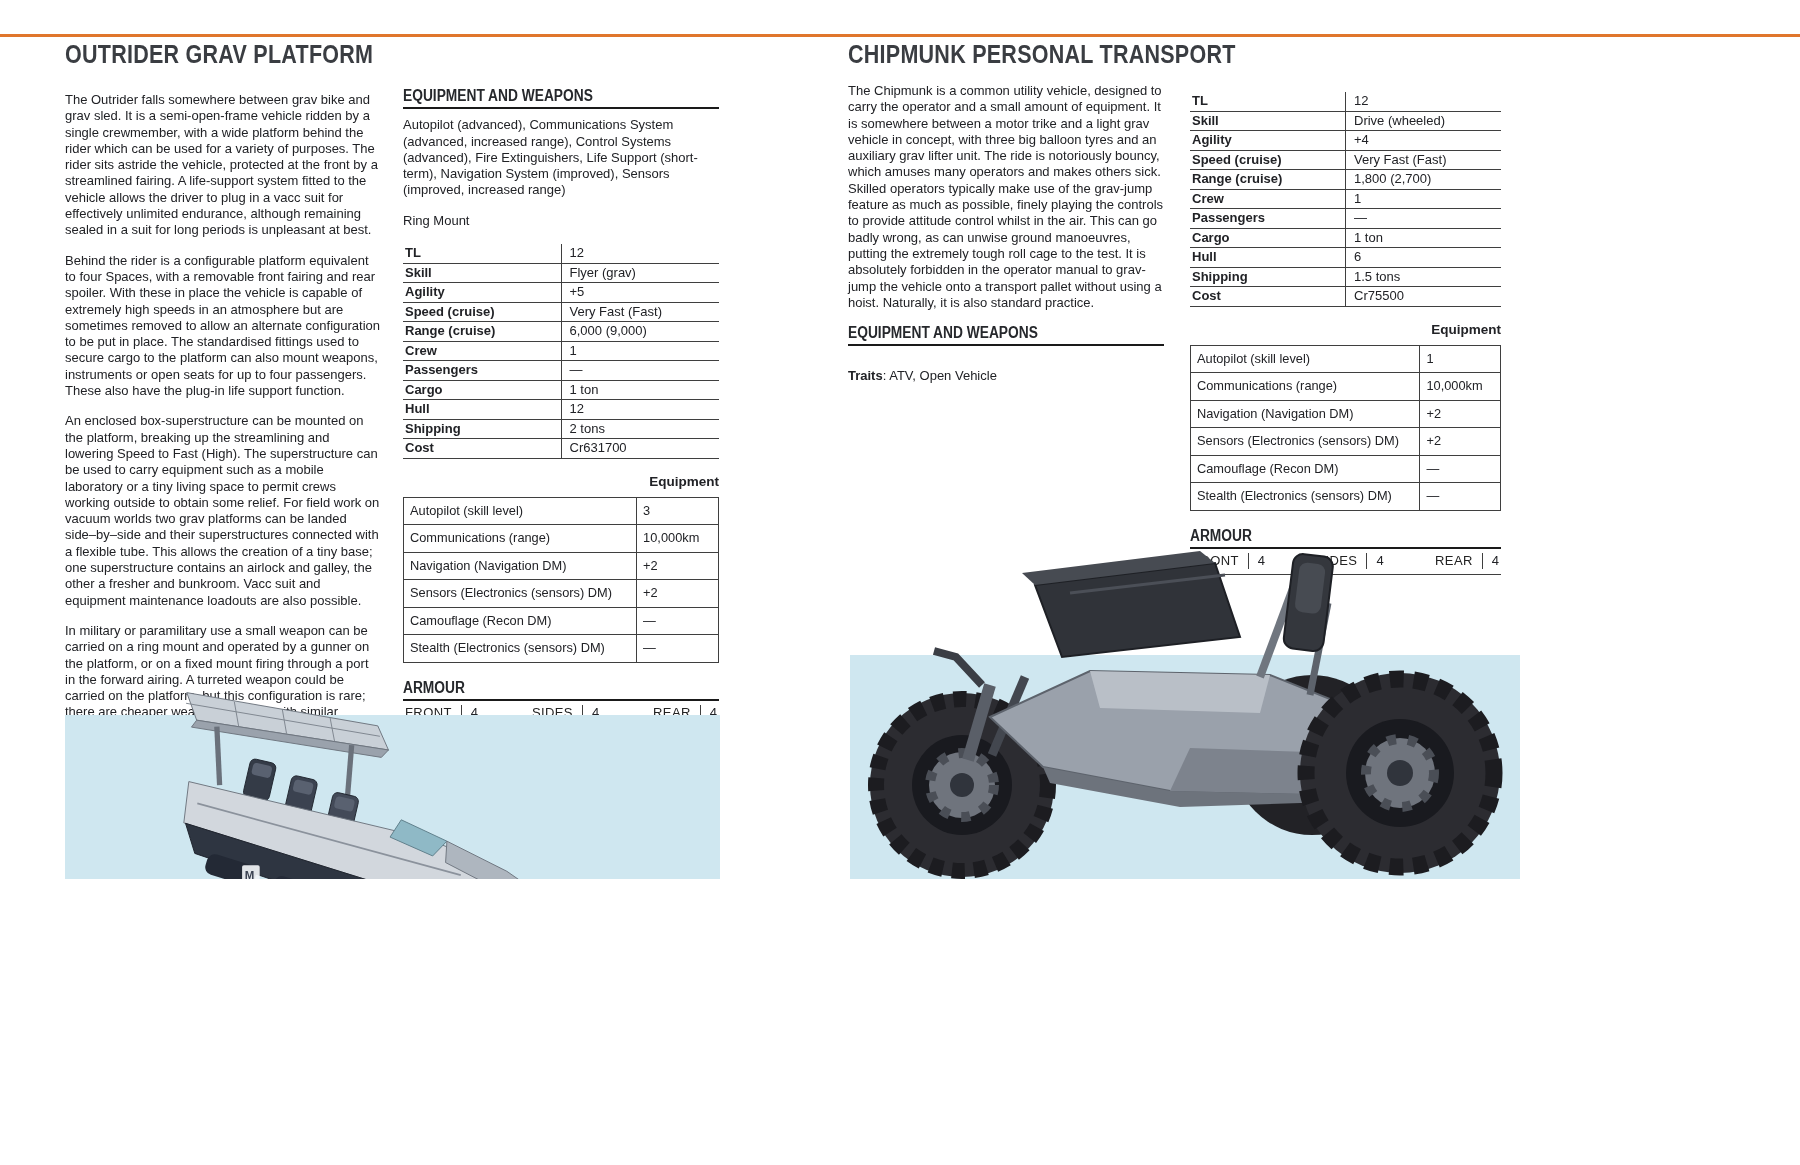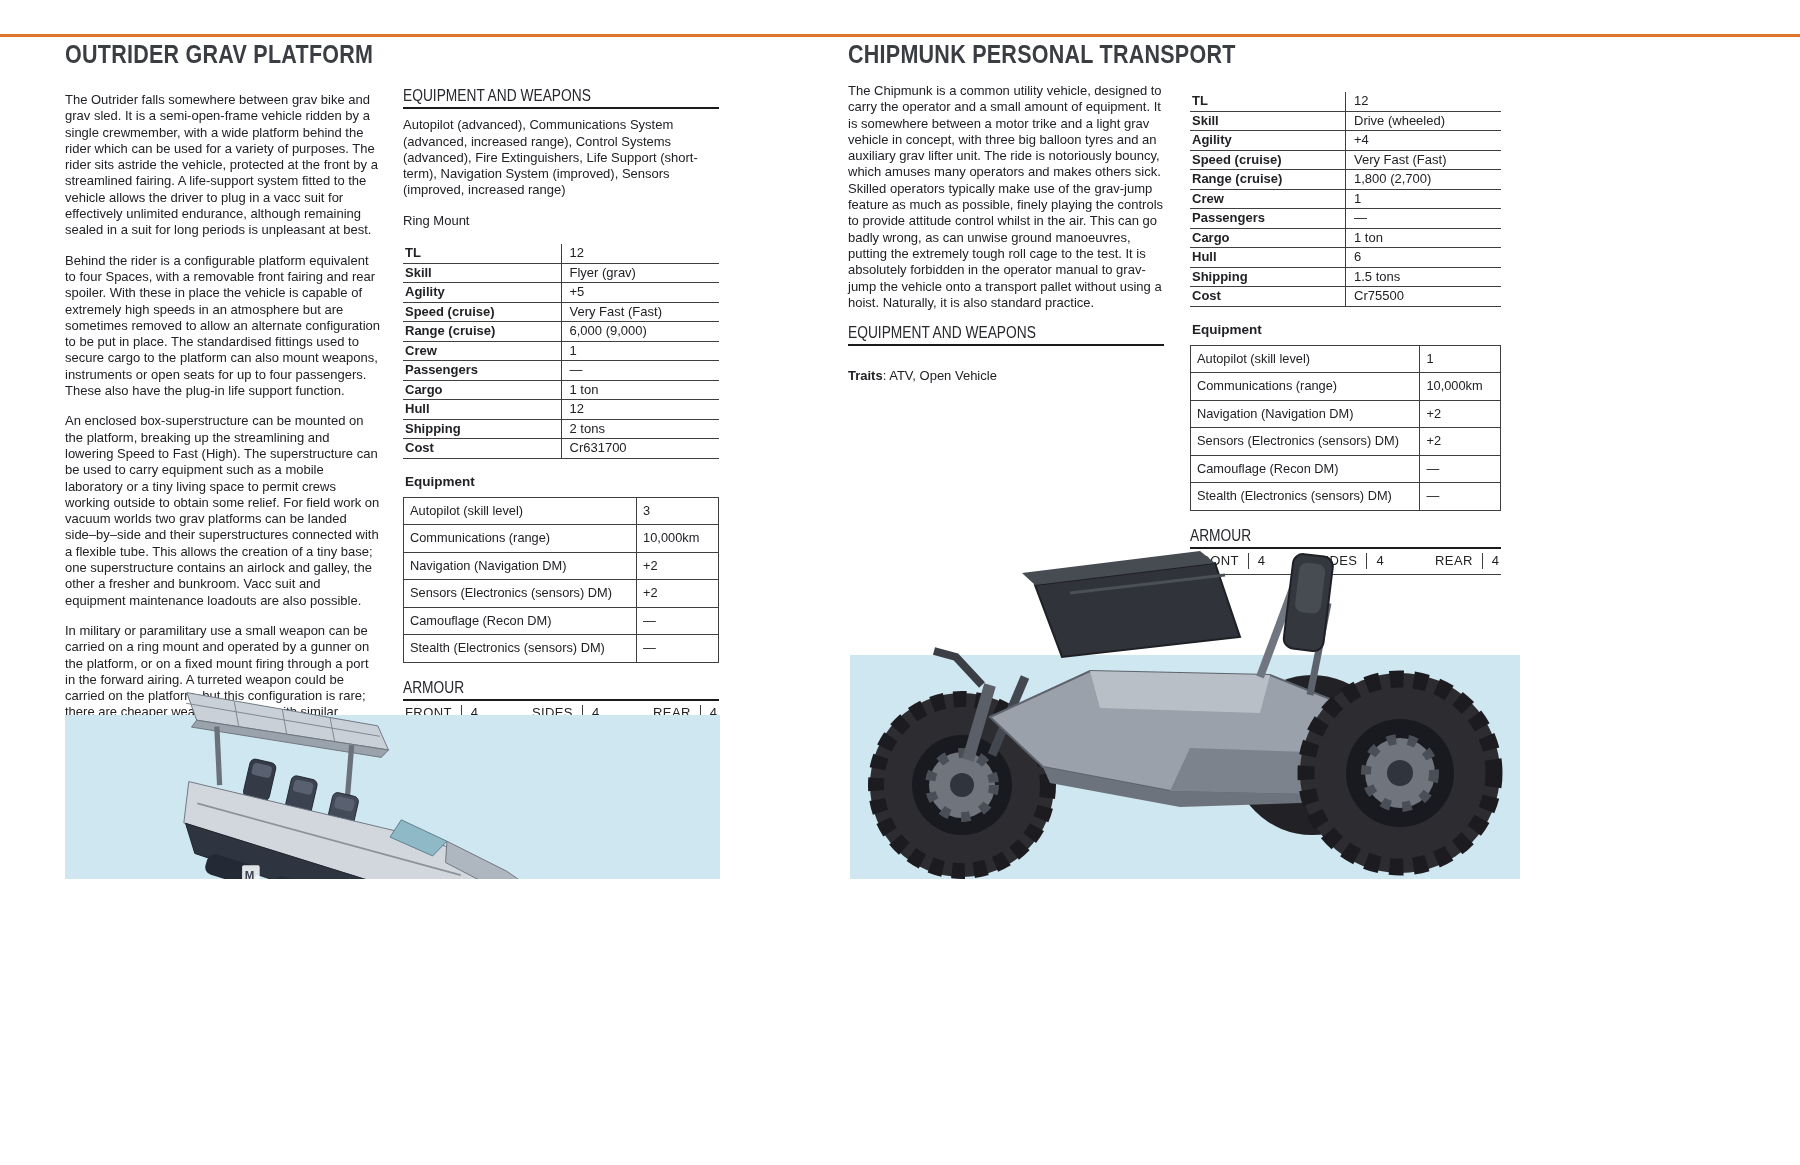--- a/index.html
+++ b/index.html
@@ -20,31 +20,31 @@
   .lp-text  { left:65px;   top:92px; width:316px; }
   .lp-stats { left:403px;  top:88px; width:316px; }
   .rp-text  { left:848px;  top:83px; width:316px; }
   .rp-stats { left:1190px; top:92px; width:311px; }
 
   .body-p { margin:0 0 14px; }
   .body-p:last-child { margin-bottom:0; }
 
   .section-heading {
     border-bottom:2px solid #1a1a1a; padding-bottom:3px; margin:0 0 8px;
-    font-size:16px; font-weight:normal; color:#26282c;
+    font-size:16px; font-weight:bold; color:#26282c;
   }
   .section-heading .cond { display:inline-block; transform:scaleX(0.86); transform-origin:left center; white-space:nowrap; }
   .mount-note { margin:14px 0 0; }
 
   .stats-table { width:100%; border-collapse:collapse; margin-top:15px; font-size:13px; }
   .stats-table.first { margin-top:0; }
   .stats-table td { border-bottom:1px solid #3f3f3f; padding:2px 8px; line-height:14.5px; vertical-align:top; }
   .stats-table td.lbl { font-weight:bold; border-right:1px solid #3f3f3f; width:50%; padding-left:2px; }
 
-  .equip-caption { font-size:13.5px; font-weight:bold; margin:15px 0 7px; padding-left:2px; }
+  .equip-caption { font-size:13.5px; font-weight:bold; margin:15px 0 7px; padding-left:2px;text-align:right; }
   .equip-table { width:100%; border-collapse:collapse; font-size:12.8px; }
   .equip-table td { border:1px solid #3f3f3f; padding:6px 6px; line-height:14.5px; white-space:nowrap; }
   .equip-table td.val { width:26%; }
 
   .armour-heading { margin-top:17px; margin-bottom:0; }
   .armour-row { display:flex; justify-content:space-between; border-bottom:1px solid #3f3f3f; padding:4px 2px 5px; font-size:13px;text-align:center; }
   .armour-item { display:flex; align-items:stretch; }
   .armour-item .a-lbl { letter-spacing:0.4px; padding-right:9px; border-right:1px solid #3f3f3f; color:#222; }
   .armour-item .a-val { padding-left:9px; }
 

